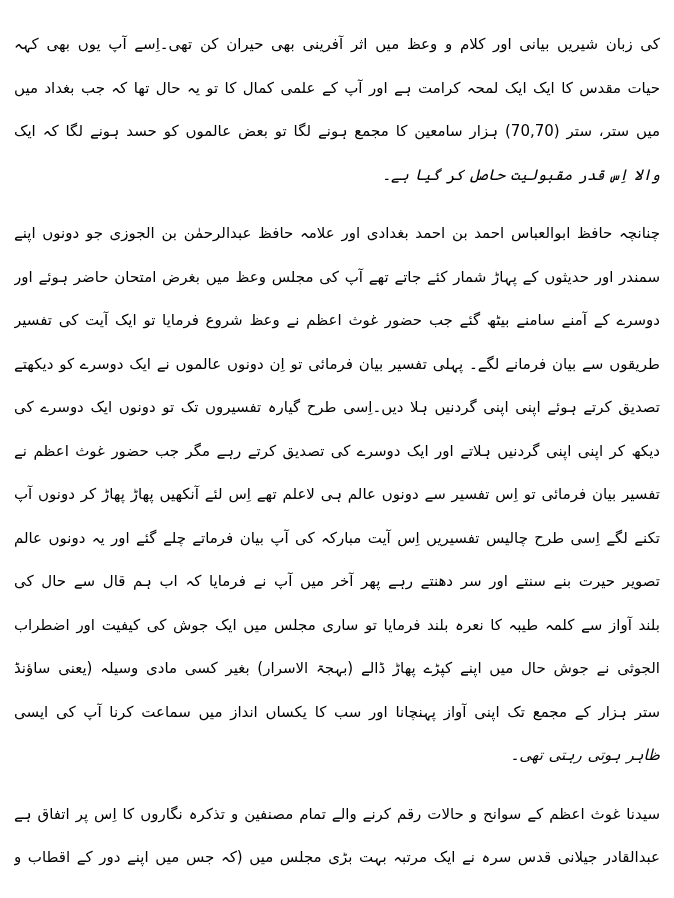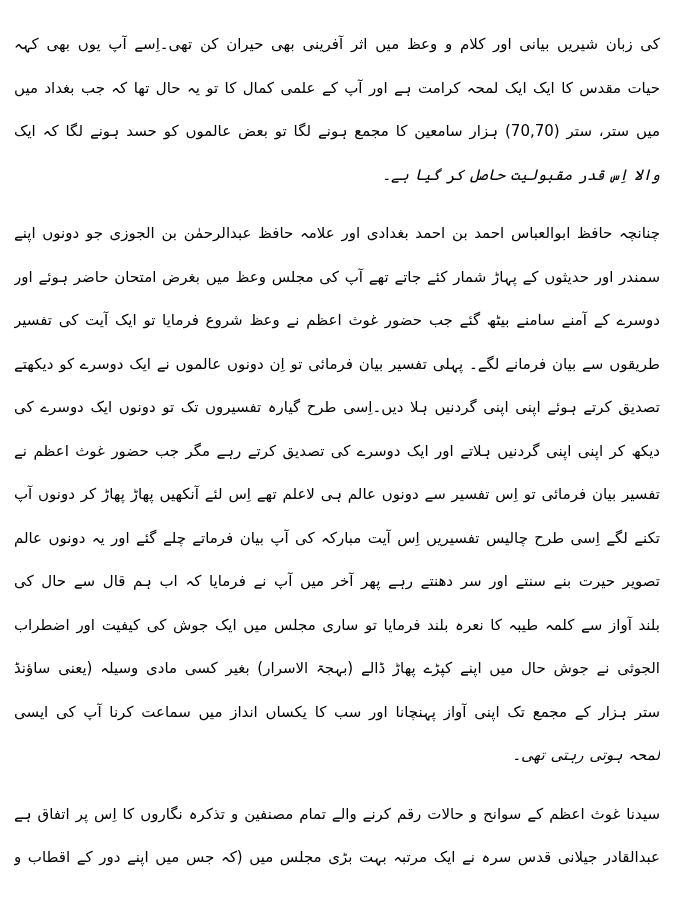--- a/index.html
+++ b/index.html
@@ -61,21 +61,21 @@
     <span class="line">دوسرے کے آمنے سامنے بیٹھ گئے جب حضور غوث اعظم نے وعظ شروع فرمایا تو ایک آیت کی تفسیر مختلف</span>
     <span class="line">طریقوں سے بیان فرمانے لگے۔ پہلی تفسیر بیان فرمائی تو اِن دونوں عالموں نے ایک دوسرے کو دیکھتے ہوئے</span>
     <span class="line">تصدیق کرتے ہوئے اپنی اپنی گردنیں ہلا دیں۔اِسی طرح گیارہ تفسیروں تک تو دونوں ایک دوسرے کی طرف دیکھ</span>
     <span class="line">دیکھ کر اپنی اپنی گردنیں ہلاتے اور ایک دوسرے کی تصدیق کرتے رہے مگر جب حضور غوث اعظم نے بارہویں</span>
     <span class="line">تفسیر بیان فرمائی تو اِس تفسیر سے دونوں عالم ہی لاعلم تھے اِس لئے آنکھیں پھاڑ پھاڑ کر دونوں آپ کا منہ مبارک</span>
     <span class="line">تکنے لگے اِسی طرح چالیس تفسیریں اِس آیت مبارکہ کی آپ بیان فرماتے چلے گئے اور یہ دونوں عالم استعجاب میں</span>
     <span class="line">تصویر حیرت بنے سنتے اور سر دھنتے رہے پھر آخر میں آپ نے فرمایا کہ اب ہم قال سے حال کی طرف پلٹتے ہیں پھر</span>
     <span class="line">بلند آواز سے کلمہ طیبہ کا نعرہ بلند فرمایا تو ساری مجلس میں ایک جوش کی کیفیت اور اضطراب پیدا ہو گیا اور علامہ ابن</span>
     <span class="line">الجوثی نے جوش حال میں اپنے کپڑے پھاڑ ڈالے (بہجۃ الاسرار) بغیر کسی مادی وسیلہ (یعنی ساؤنڈ سسٹم کے بغیر)</span>
     <span class="line">ستر ہزار کے مجمع تک اپنی آواز پہنچانا اور سب کا یکساں انداز میں سماعت کرنا آپ کی ایسی کرامت ہے جو روزانہ</span>
-    <span class="line para-end">لمحہ ہوتی رہتی تھی۔</span>
+    <span class="line para-end">ظاہر ہوتی رہتی تھی۔</span>
   </div>
 
   <div class="paragraph">
     <span class="line">سیدنا غوث اعظم کے سوانح و حالات رقم کرنے والے تمام مصنفین و تذکرہ نگاروں کا اِس پر اتفاق ہے کہ شیخ</span>
     <span class="line">عبدالقادر جیلانی قدس سرہ نے ایک مرتبہ بہت بڑی مجلس میں (کہ جس میں اپنے دور کے اقطاب و ابدال اور بہت</span>
   </div>
 
 </div>
 
 </body></html>

